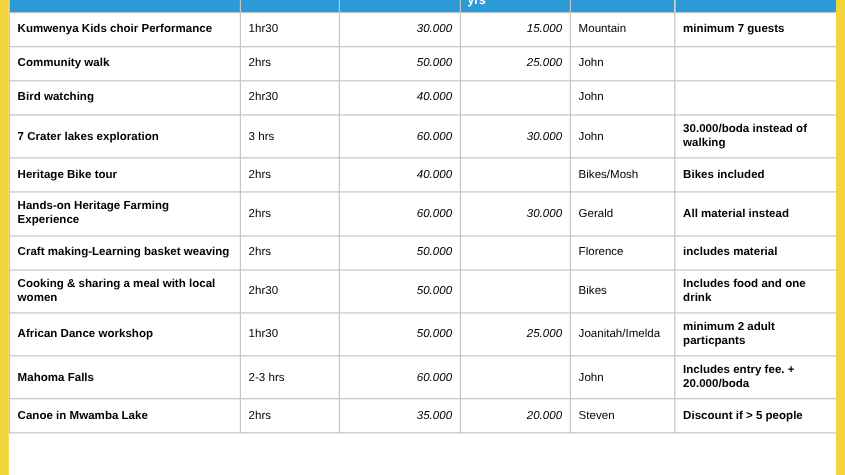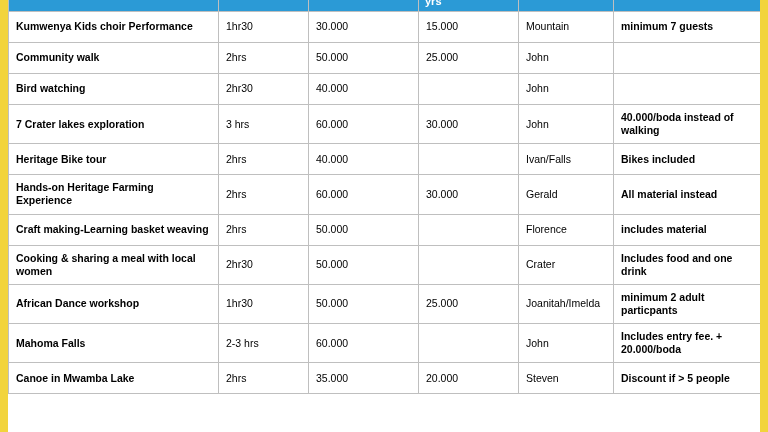--- a/index.html
+++ b/index.html
@@ -58,21 +58,21 @@
     font-size: 10.5px;
     color: #000000;
     padding: 6px 7px;
     vertical-align: middle;
     line-height: 1.25;
     height: 31px;
     overflow: hidden;
   }
   td.name { font-weight: bold; }
   td.dur  { text-align: left; }
-  td.num  { padding-right: 10px; }
+  td.num  { text-align: right; padding-right: 10px; font-style: italic; }
   td.guide { text-align: left; }
   td.notes { font-weight: bold; }
   tr.tall td { height: 35px; }
 </style>
 </head>
 <body>
 
 <div id="page">
   <div id="sheet">
     <table class="pricing">
@@ -118,28 +118,28 @@
           <td class="num"></td>
           <td class="guide">John</td>
           <td class="notes"></td>
         </tr>
         <tr class="tall">
           <td class="name">7 Crater lakes exploration</td>
           <td class="dur">3 hrs</td>
           <td class="num">60.000</td>
           <td class="num">30.000</td>
           <td class="guide">John</td>
-          <td class="notes">40.000/boda instead of walking</td>
+          <td class="notes">30.000/boda instead of walking</td>
         </tr>
         <tr>
           <td class="name">Heritage Bike tour</td>
           <td class="dur">2hrs</td>
           <td class="num">40.000</td>
           <td class="num"></td>
-          <td class="guide">Ivan/Falls</td>
+          <td class="guide">Bikes/Mosh</td>
           <td class="notes">Bikes included</td>
         </tr>
         <tr>
           <td class="name">Hands-on Heritage Farming Experience</td>
           <td class="dur">2hrs</td>
           <td class="num">60.000</td>
           <td class="num">30.000</td>
           <td class="guide">Gerald</td>
           <td class="notes">All material instead</td>
         </tr>
@@ -149,21 +149,21 @@
           <td class="num">50.000</td>
           <td class="num"></td>
           <td class="guide">Florence</td>
           <td class="notes">includes material</td>
         </tr>
         <tr class="tall">
           <td class="name">Cooking &amp; sharing a meal with local women</td>
           <td class="dur">2hr30</td>
           <td class="num">50.000</td>
           <td class="num"></td>
-          <td class="guide">Crater</td>
+          <td class="guide">Bikes</td>
           <td class="notes">Includes food and one drink</td>
         </tr>
         <tr class="tall">
           <td class="name">African Dance workshop</td>
           <td class="dur">1hr30</td>
           <td class="num">50.000</td>
           <td class="num">25.000</td>
           <td class="guide">Joanitah/Imelda</td>
           <td class="notes">minimum 2 adult particpants</td>
         </tr>

